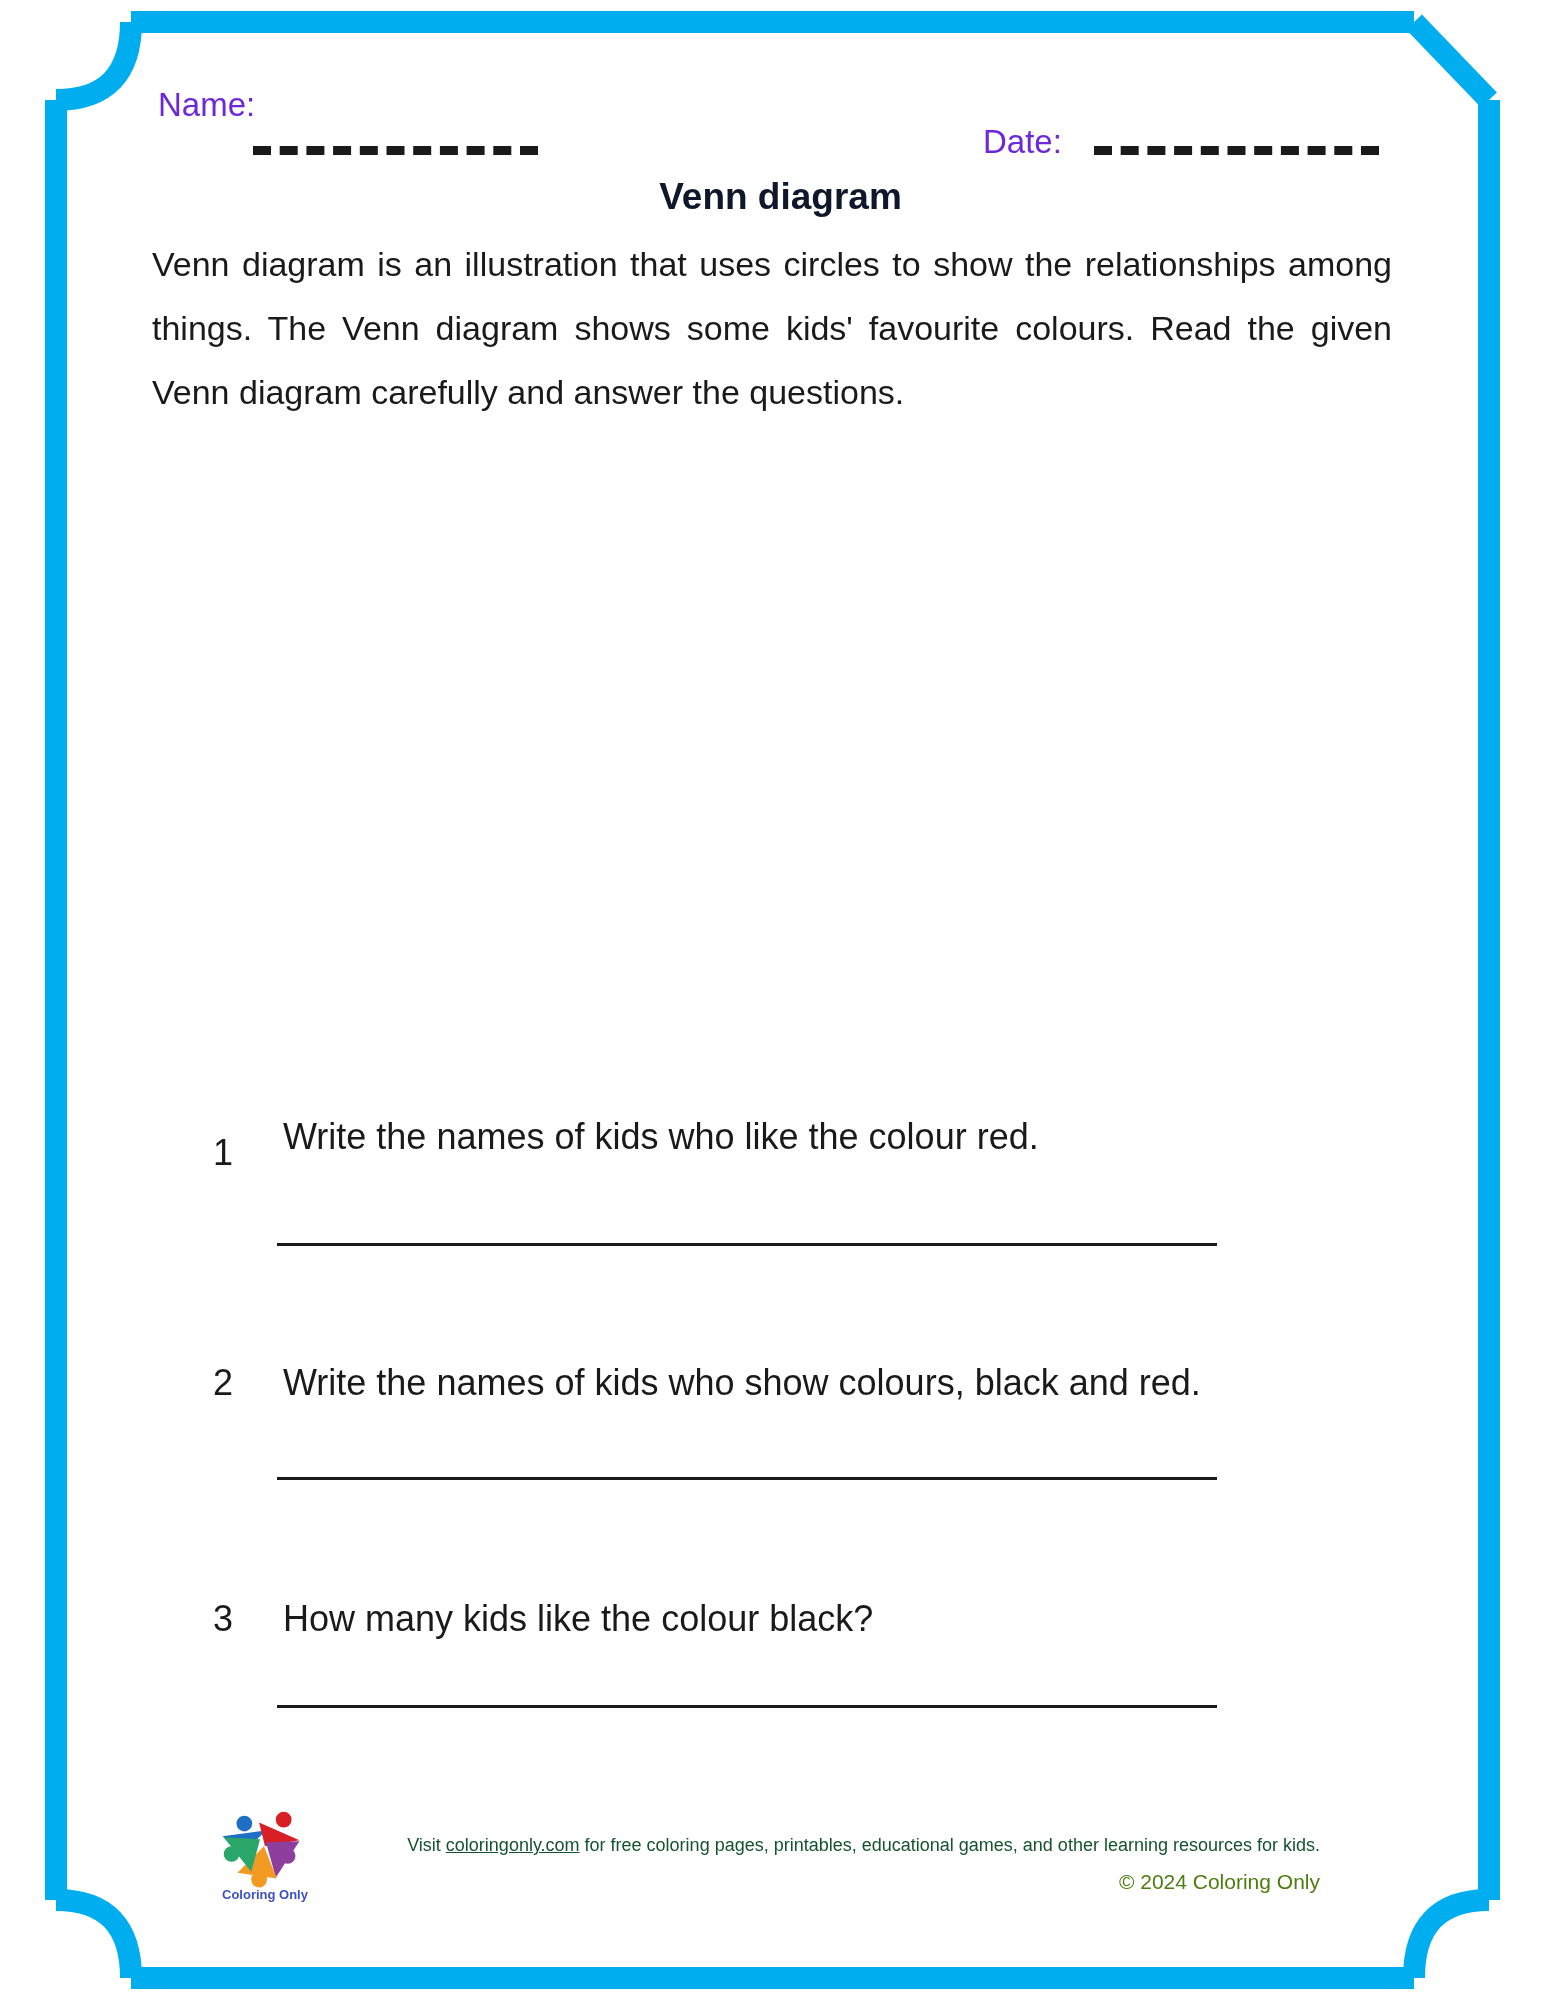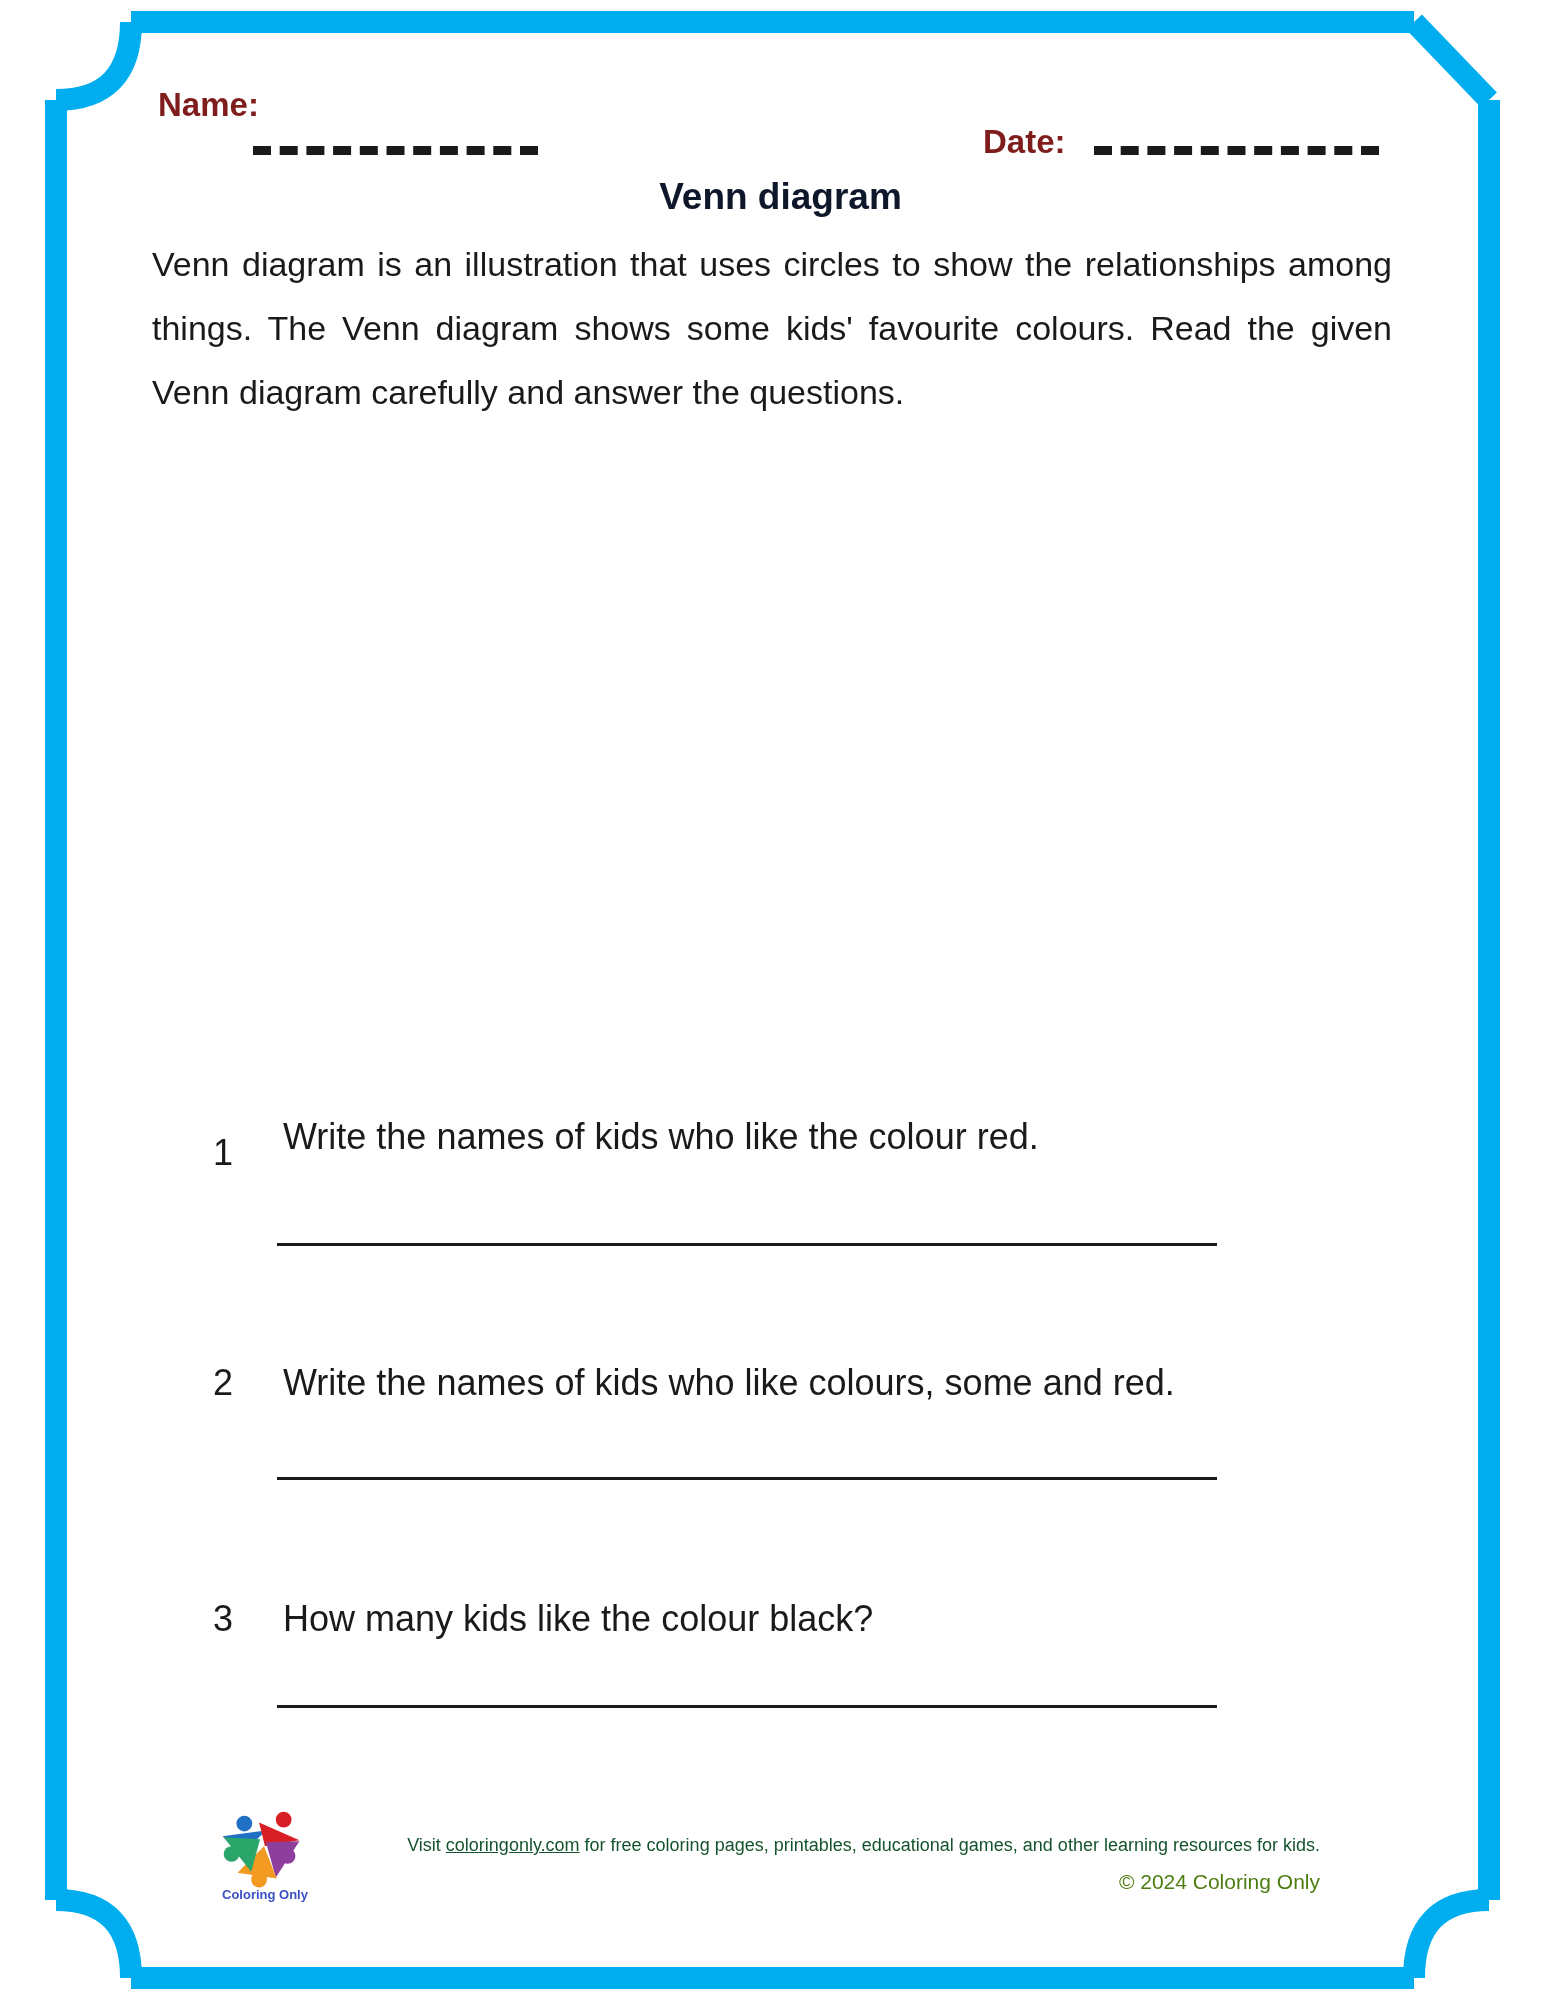--- a/index.html
+++ b/index.html
@@ -27,23 +27,23 @@
   #page {
     position: absolute;
     left: 0; top: 0;
     width: 1545px;
     height: 2000px;
   }
 
   
   .hdr-label {
     position: absolute;
-    font-weight: bold;
+    font-weight: normal;
     font-size: 33px;
-    color: #7f1d1d;
+    color: #6d28d9;
     letter-spacing: 0px;
   }
   #name-label { left: 158px; top: 86px; }
   #date-label { left: 983px; top: 86px; margin-top: 37px; }
 
   .dotted-rule {
     position: absolute;
     height: 0;
     border-top: 9px dashed #1a1a1a;
   }
@@ -202,21 +202,21 @@
 
 
   <div class="question">
     <div class="q-num" style="top:1132px">1</div>
     <div class="q-text" style="top:1116px">Write the names of kids who like the colour red.</div>
     <div class="answer-rule" style="top:1243px"></div>
   </div>
 
   <div class="question">
     <div class="q-num" style="top:1362px">2</div>
-    <div class="q-text" style="top:1362px">Write the names of kids who like colours, some and red.</div>
+    <div class="q-text" style="top:1362px">Write the names of kids who show colours, black and red.</div>
     <div class="answer-rule" style="top:1477px"></div>
   </div>
 
   <div class="question">
     <div class="q-num" style="top:1598px">3</div>
     <div class="q-text" style="top:1598px">How many kids like the colour black?</div>
     <div class="answer-rule" style="top:1705px"></div>
   </div>
 
   <div id="footer">

